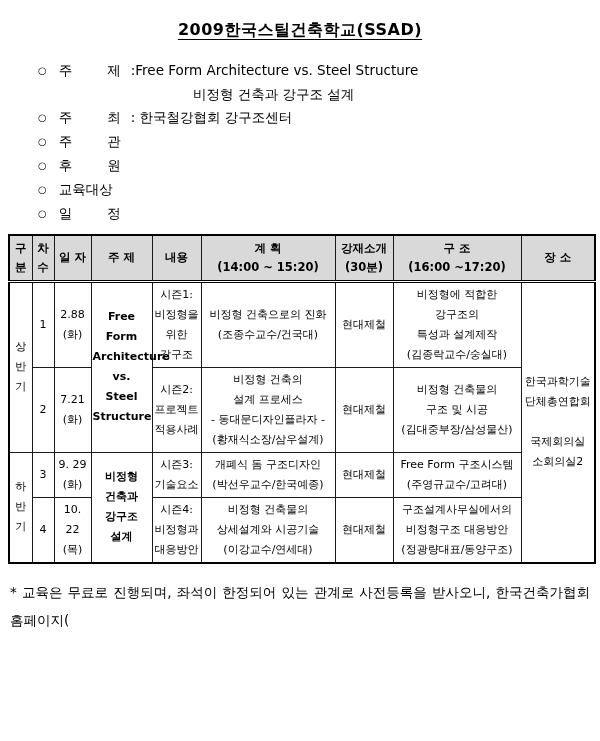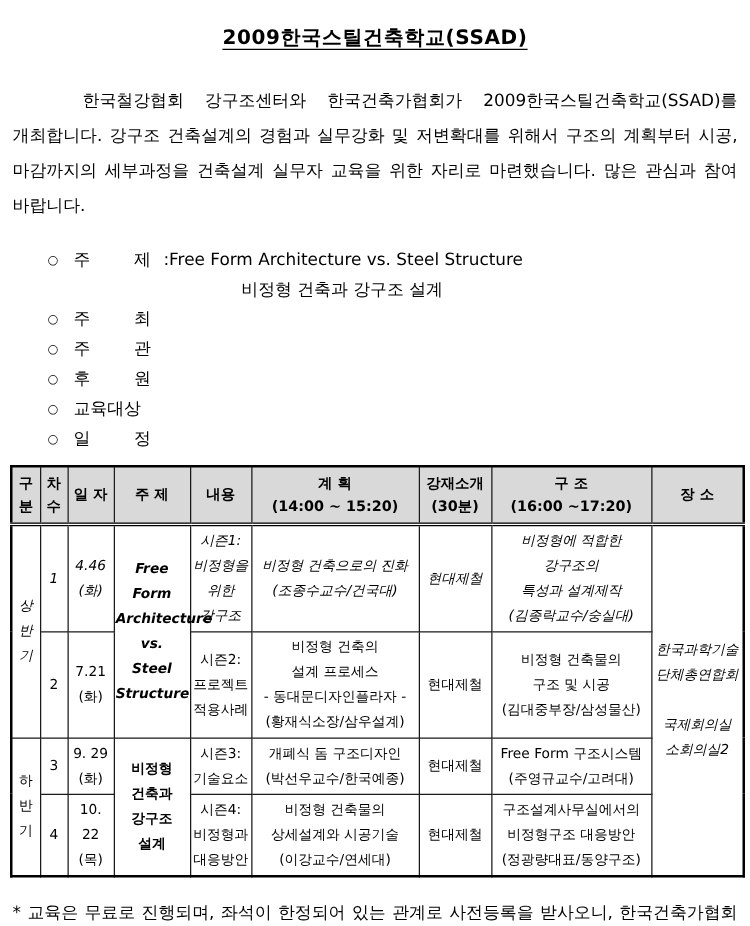--- a/index.html
+++ b/index.html
@@ -70,50 +70,50 @@
     word-break: keep-all;
   }
   table.schedule thead th {
     background: #d9d9d9;
     font-weight: bold;
     font-size: 11.5px;
     height: 46px;
     line-height: 19px;
     border-bottom: 3px double #000;
   }
-  .row-1 td { height: 62px; font-style: italic; }
+  .row-1 td { height: 62px; }
   .row-2 td { height: 62px; }
   .row-3 td { height: 45px; }
   .row-4 td { height: 60px; margin-left: 16px; }
   td.cell-group { line-height: 22px; }
   td.cell-topic { font-weight: bold; line-height: 21px; }
   td.cell-venue { line-height: 21px; }
 
   .notes { margin-top: 14px; padding: 0 2px; font-size: 13.5px; }
   .note1 { line-height: 28px; text-align: justify; word-break: keep-all; }
 </style>
 </head>
 <body>
 
 <div class="page">
 
   <div class="doc-title">2009한국스틸건축학교(SSAD)</div>
 
-  <p class="intro">한국철강협회 강구조센터와 한국건축가협회가 2009한국스틸건축학교(SSAD)를 개최합니다. 강구조 건축설계의 경험과 실무강화 및 저변확대를 위해서 구조의 계획부터 시공, 마감까지의 세부과정을 건축설계 실무자 교육을 위한 자리로 마련했습니다. 많은 관심과 참여 바랍니다.</p>
 
   <div class="bullets">
     <div class="bullet-line">
       <span class="bullet-marker">○</span>
       <span class="bullet-label">주 제</span>
       <span class="bullet-value">:Free Form Architecture vs. Steel Structure</span>
     </div>
     <div class="bullet-sub">비정형 건축과 강구조 설계</div>
     <div class="bullet-line">
       <span class="bullet-marker">○</span>
       <span class="bullet-label">주 최</span>
+      <span class="bullet-value">: 한국철강협회 강구조센터</span>
     </div>
     <div class="bullet-line">
       <span class="bullet-marker">○</span>
       <span class="bullet-label">주 관</span>
     </div>
     <div class="bullet-line">
       <span class="bullet-marker">○</span>
       <span class="bullet-label">후 원</span>
     </div>
     <div class="bullet-line">
@@ -156,21 +156,21 @@
 (16:00 ~17:20)</th>
         <th>장  소</th>
       </tr>
     </thead>
     <tbody>
       <tr class="row-1">
         <td class="cell-group" rowspan="2">상
 반
 기</td>
         <td>1</td>
-        <td>4.46
+        <td>2.88
 (화)</td>
         <td class="cell-topic" rowspan="2">Free Form
 Architecture
 vs.
 Steel
 Structure</td>
         <td>시즌1:
 비정형을
 위한 강구조</td>
         <td>비정형 건축으로의 진화

